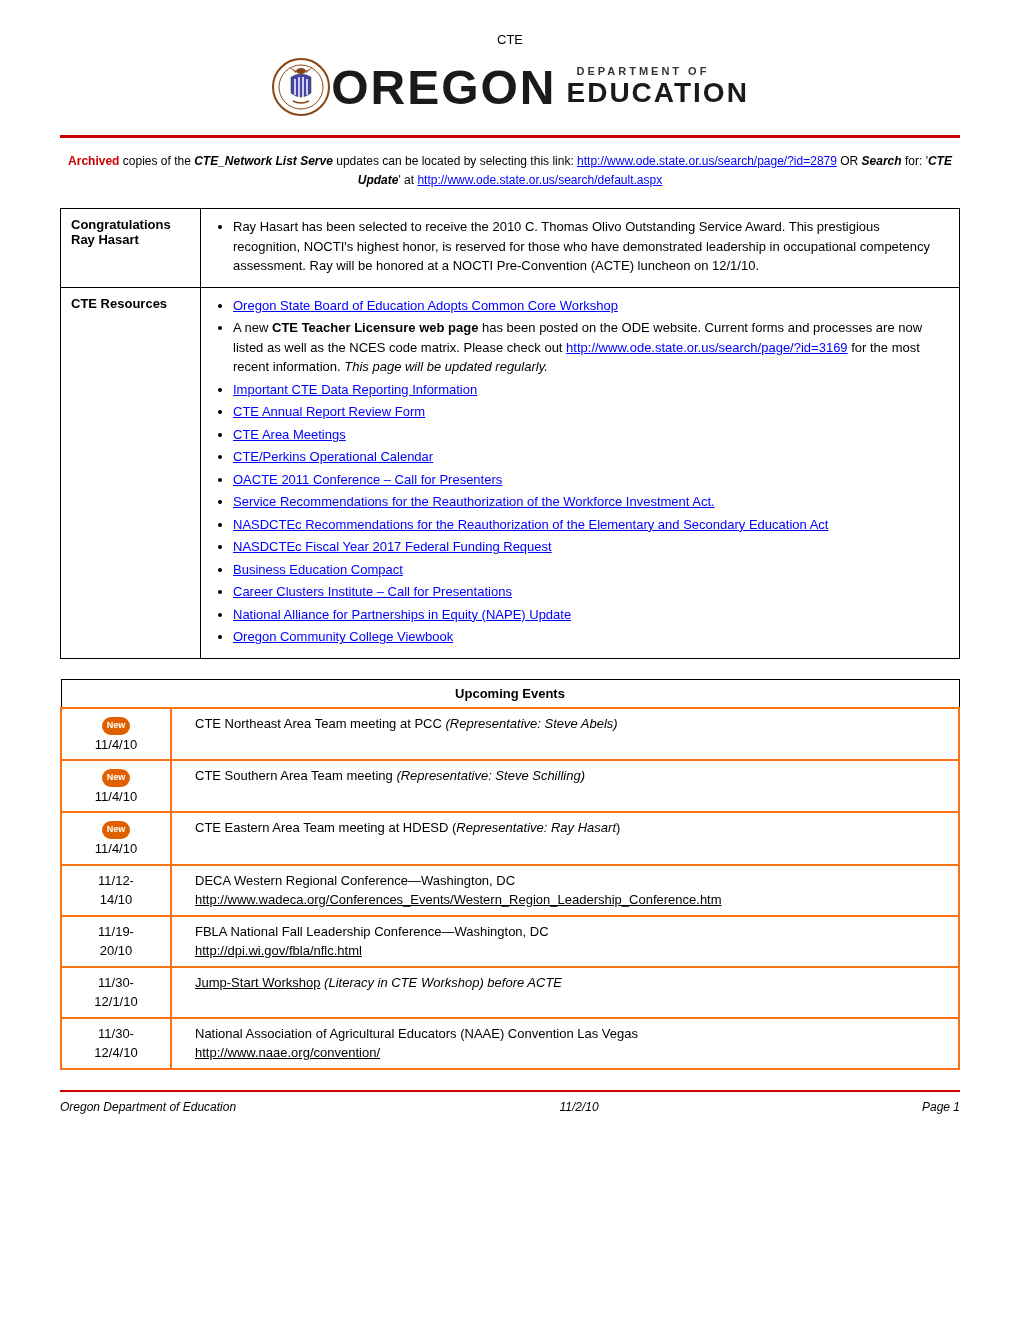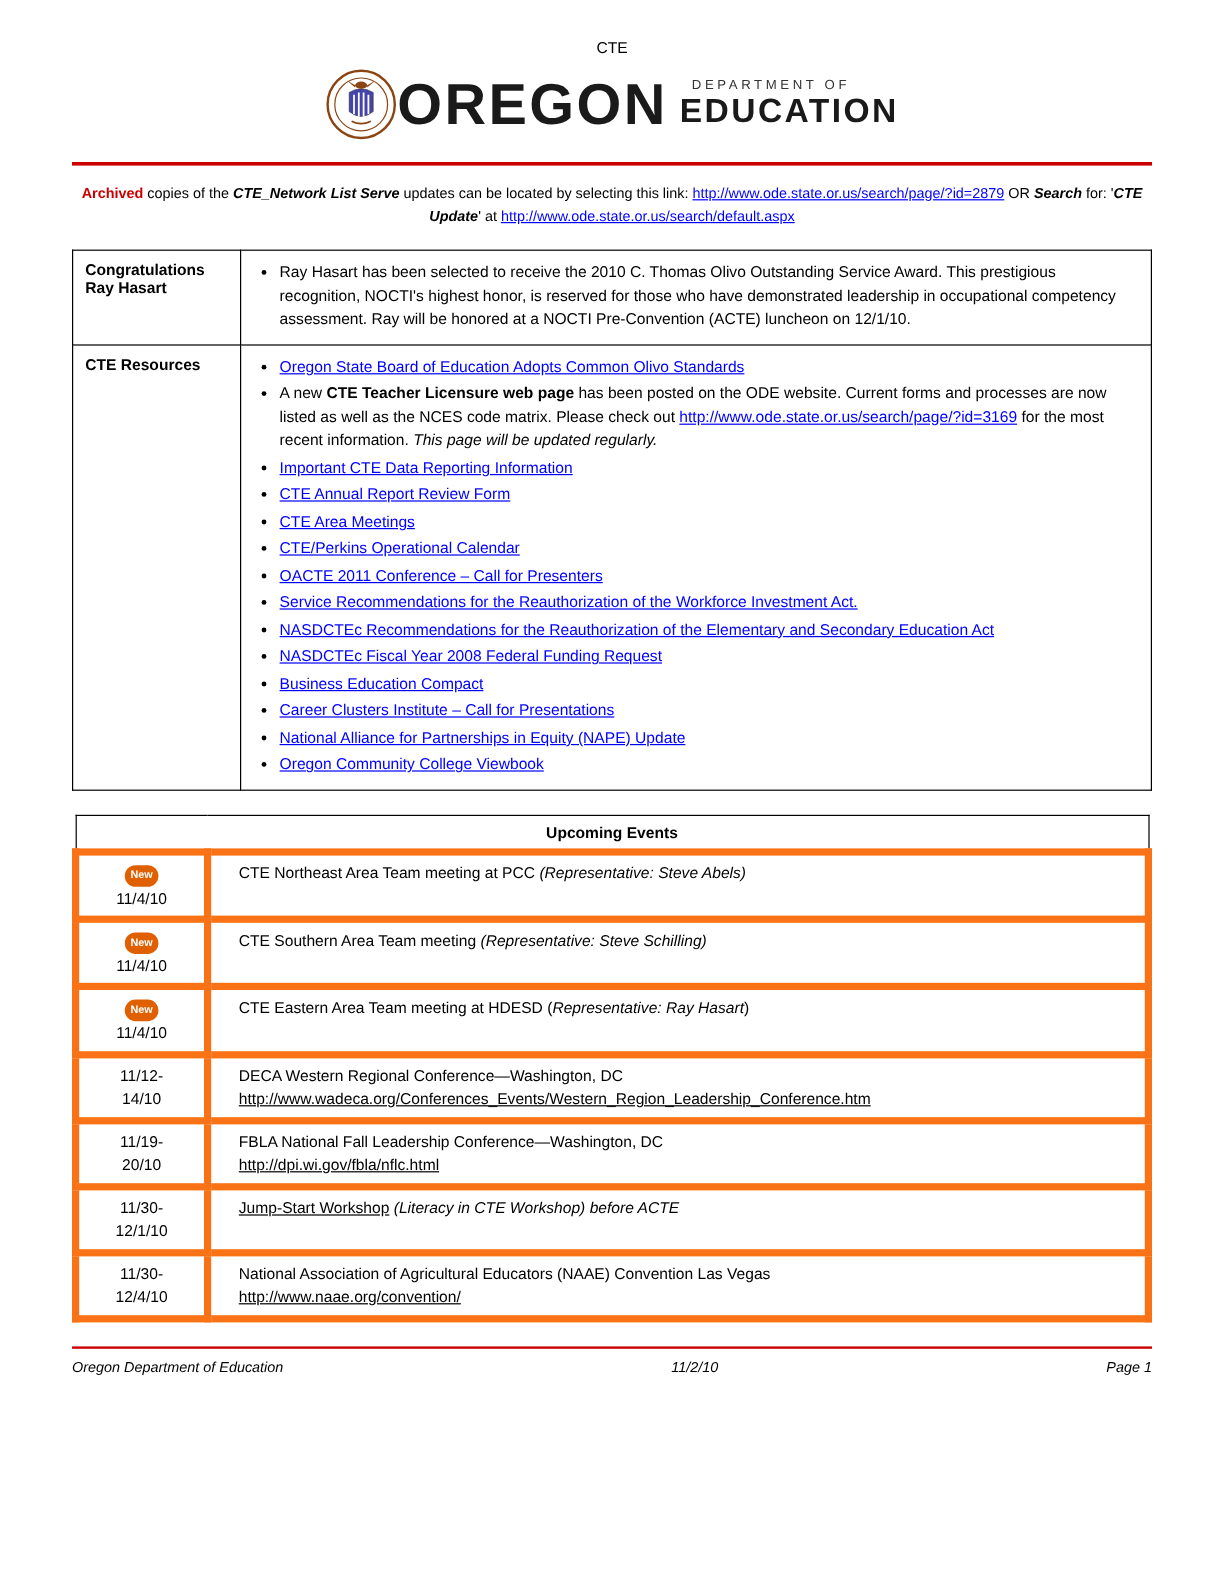--- a/index.html
+++ b/index.html
@@ -52,21 +52,21 @@
     }
     .dept-edu {
       display: flex;
       flex-direction: column;
       margin-left: 10px;
     }
     .dept-line1 {
       font-size: 11px;
       letter-spacing: 3px;
       color: #333;
-      font-weight: normal;
+      font-weight: bold;
       padding-left: 10px;
     }
     .dept-line2 {
       font-size: 28px;
       font-weight: 900;
       color: #1a1a1a;
       letter-spacing: 2px;
       font-family: 'Arial Black', Arial, sans-serif;
     }
     .red-line {
@@ -135,21 +135,21 @@
     }
     .events-table th {
       background: #fff;
       font-weight: bold;
       text-align: center;
       border: 1px solid #000;
       padding: 6px 10px;
       font-size: 13px;
     }
     .events-table td {
-      border: 6px solid #f97316;
+      border: 2px solid #f97316;
       padding: 5px 23px;
       vertical-align: top;
       font-size: 13px;
       line-height: 1.5;
     }
     .events-table .date-cell {
       width: 110px;
       text-align: center;
       vertical-align: top;
     }
@@ -243,21 +243,21 @@
           </li>
         </ul>
       </td>
     </tr>
 
     <tr>
       <td class="label-cell">CTE Resources</td>
       <td class="content-cell">
         <ul>
           <li>
-            <a href="#">Oregon State Board of Education Adopts Common Olivo Standards</a>
+            <a href="#">Oregon State Board of Education Adopts Common Core Workshop</a>
           </li>
           <li>
             A new <span class="bold">CTE Teacher Licensure web page</span> has been posted on the ODE website. Current forms and processes are now listed as well as the NCES code matrix. Please check out <a href="#">http://www.ode.state.or.us/search/page/?id=3169</a> for the most recent information.  <span class="italic">This page will be updated regularly.</span>
           </li>
           <li>
             <a href="#">Important CTE Data Reporting Information</a>
           </li>
           <li>
             <a href="#">CTE Annual Report Review Form</a>
           </li>
@@ -270,21 +270,21 @@
           <li>
             <a href="#">OACTE 2011 Conference – Call for Presenters</a>
           </li>
           <li>
             <a href="#">Service Recommendations for the Reauthorization of the Workforce Investment Act.</a>
           </li>
           <li>
             <a href="#">NASDCTEc Recommendations for the Reauthorization of the Elementary and Secondary Education Act</a>
           </li>
           <li>
-            <a href="#">NASDCTEc Fiscal Year 2008 Federal Funding Request</a>
+            <a href="#">NASDCTEc Fiscal Year 2017 Federal Funding Request</a>
           </li>
           <li>
             <a href="#">Business Education Compact</a>
           </li>
           <li>
             <a href="#">Career Clusters Institute – Call for Presentations</a>
           </li>
           <li>
             <a href="#">National Alliance for Partnerships in Equity (NAPE) Update</a>
           </li>

